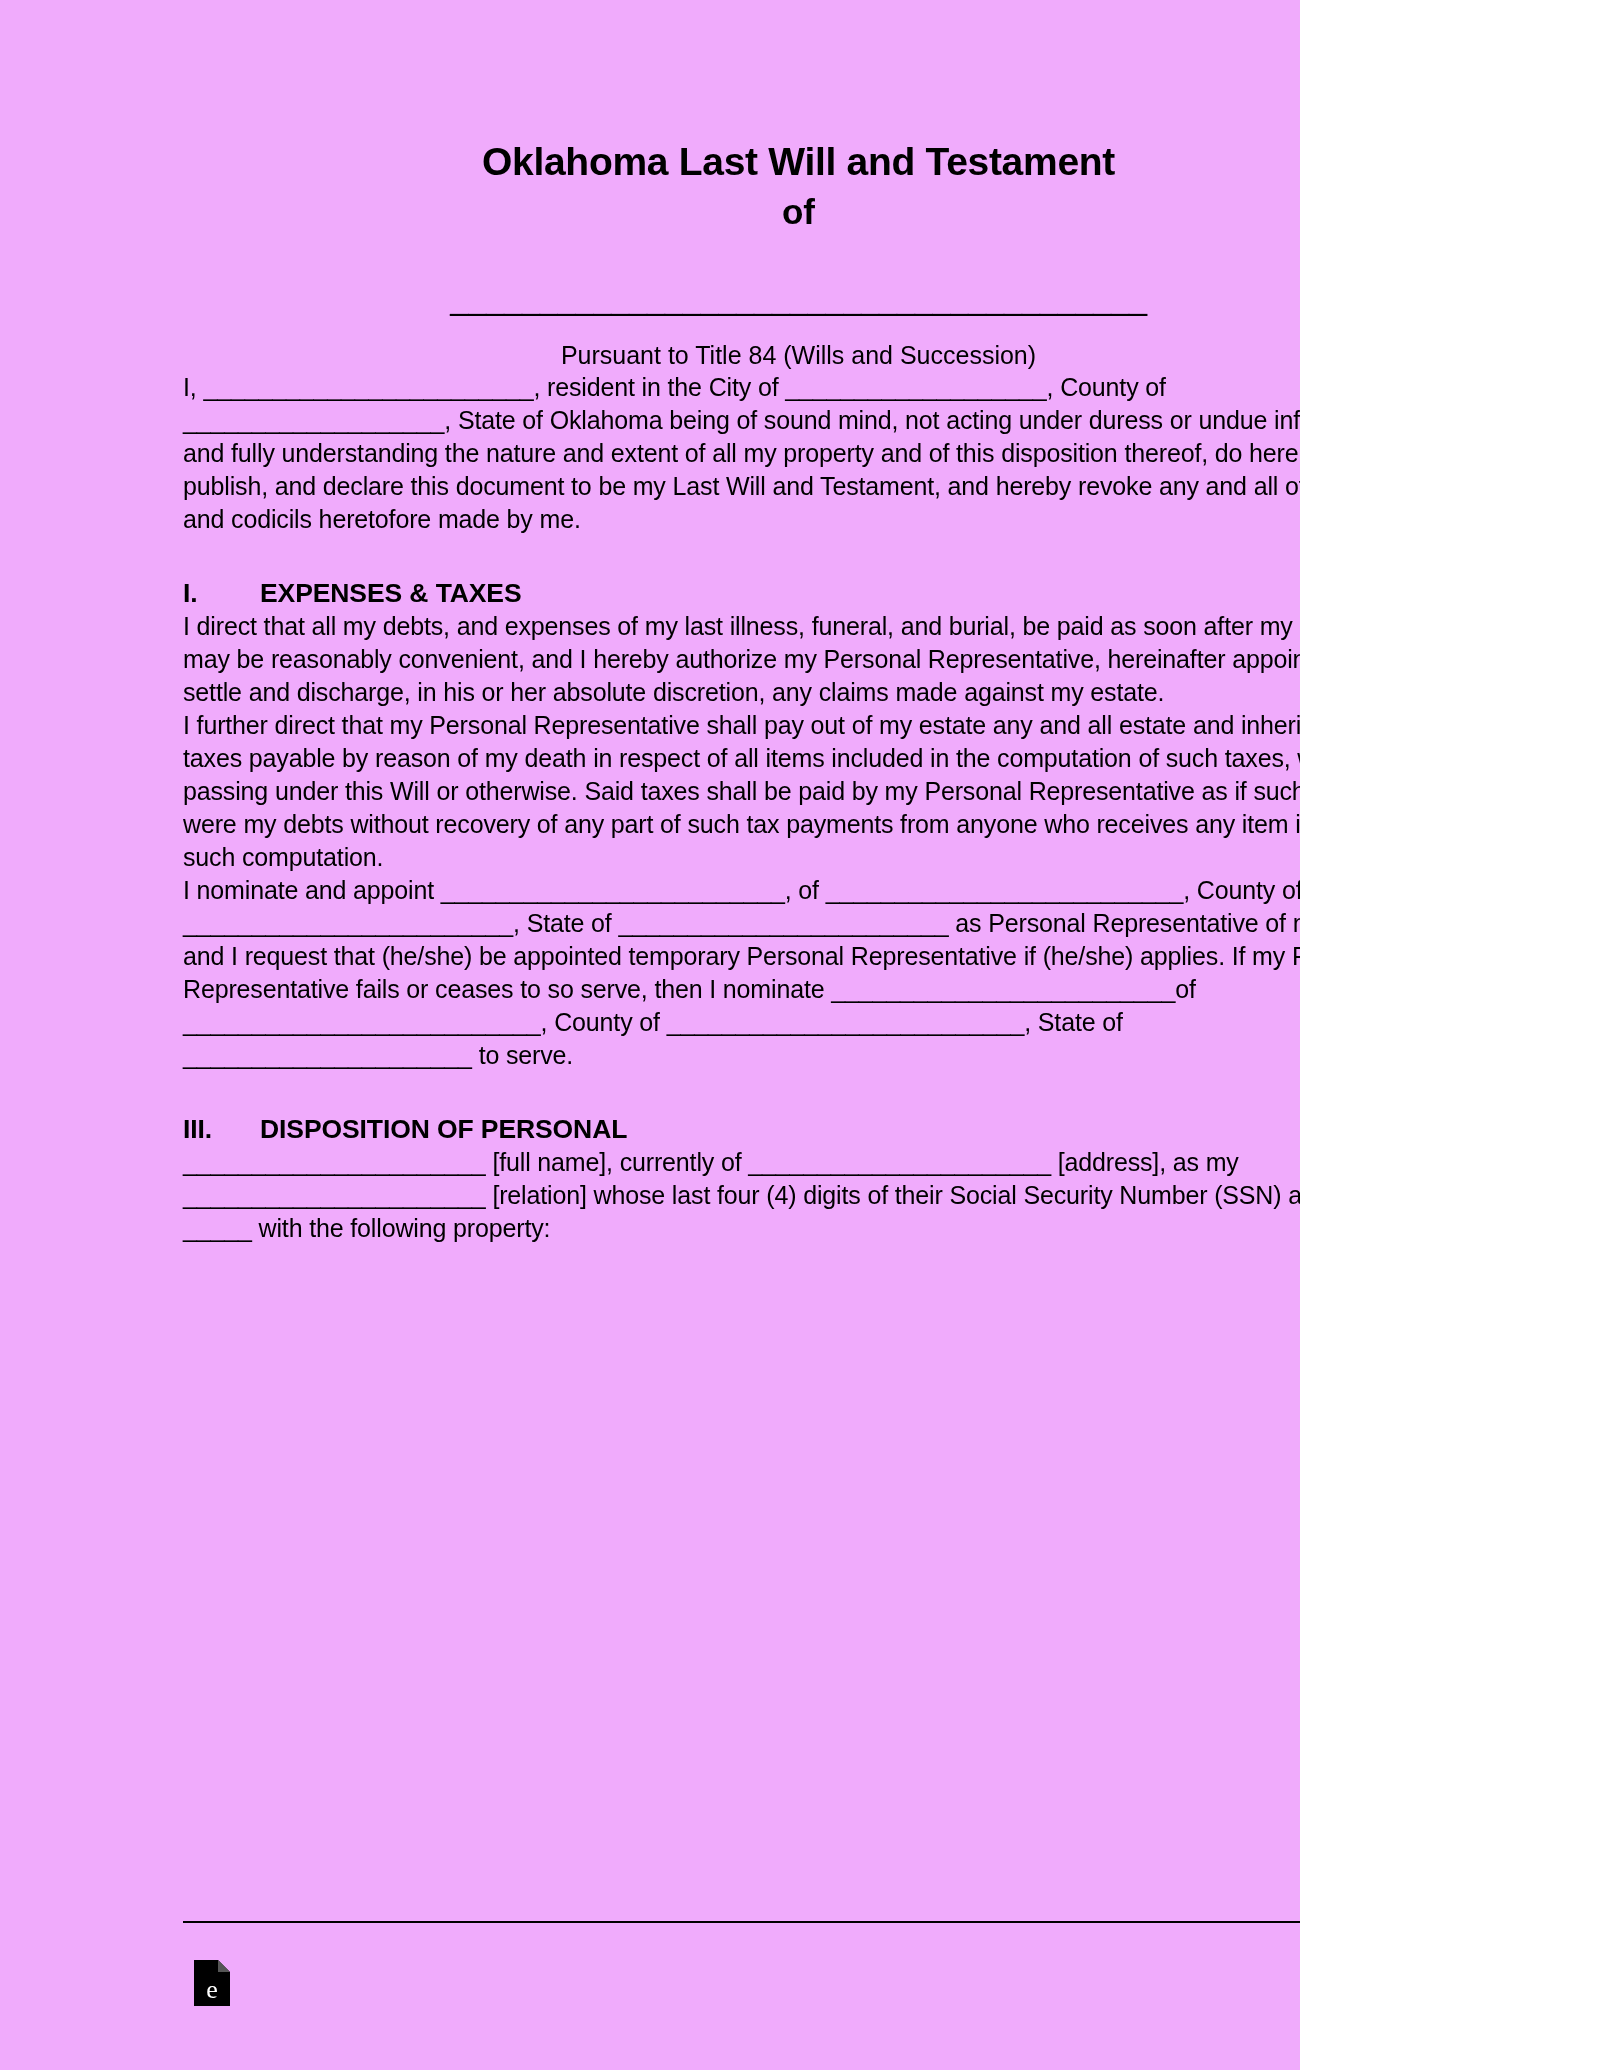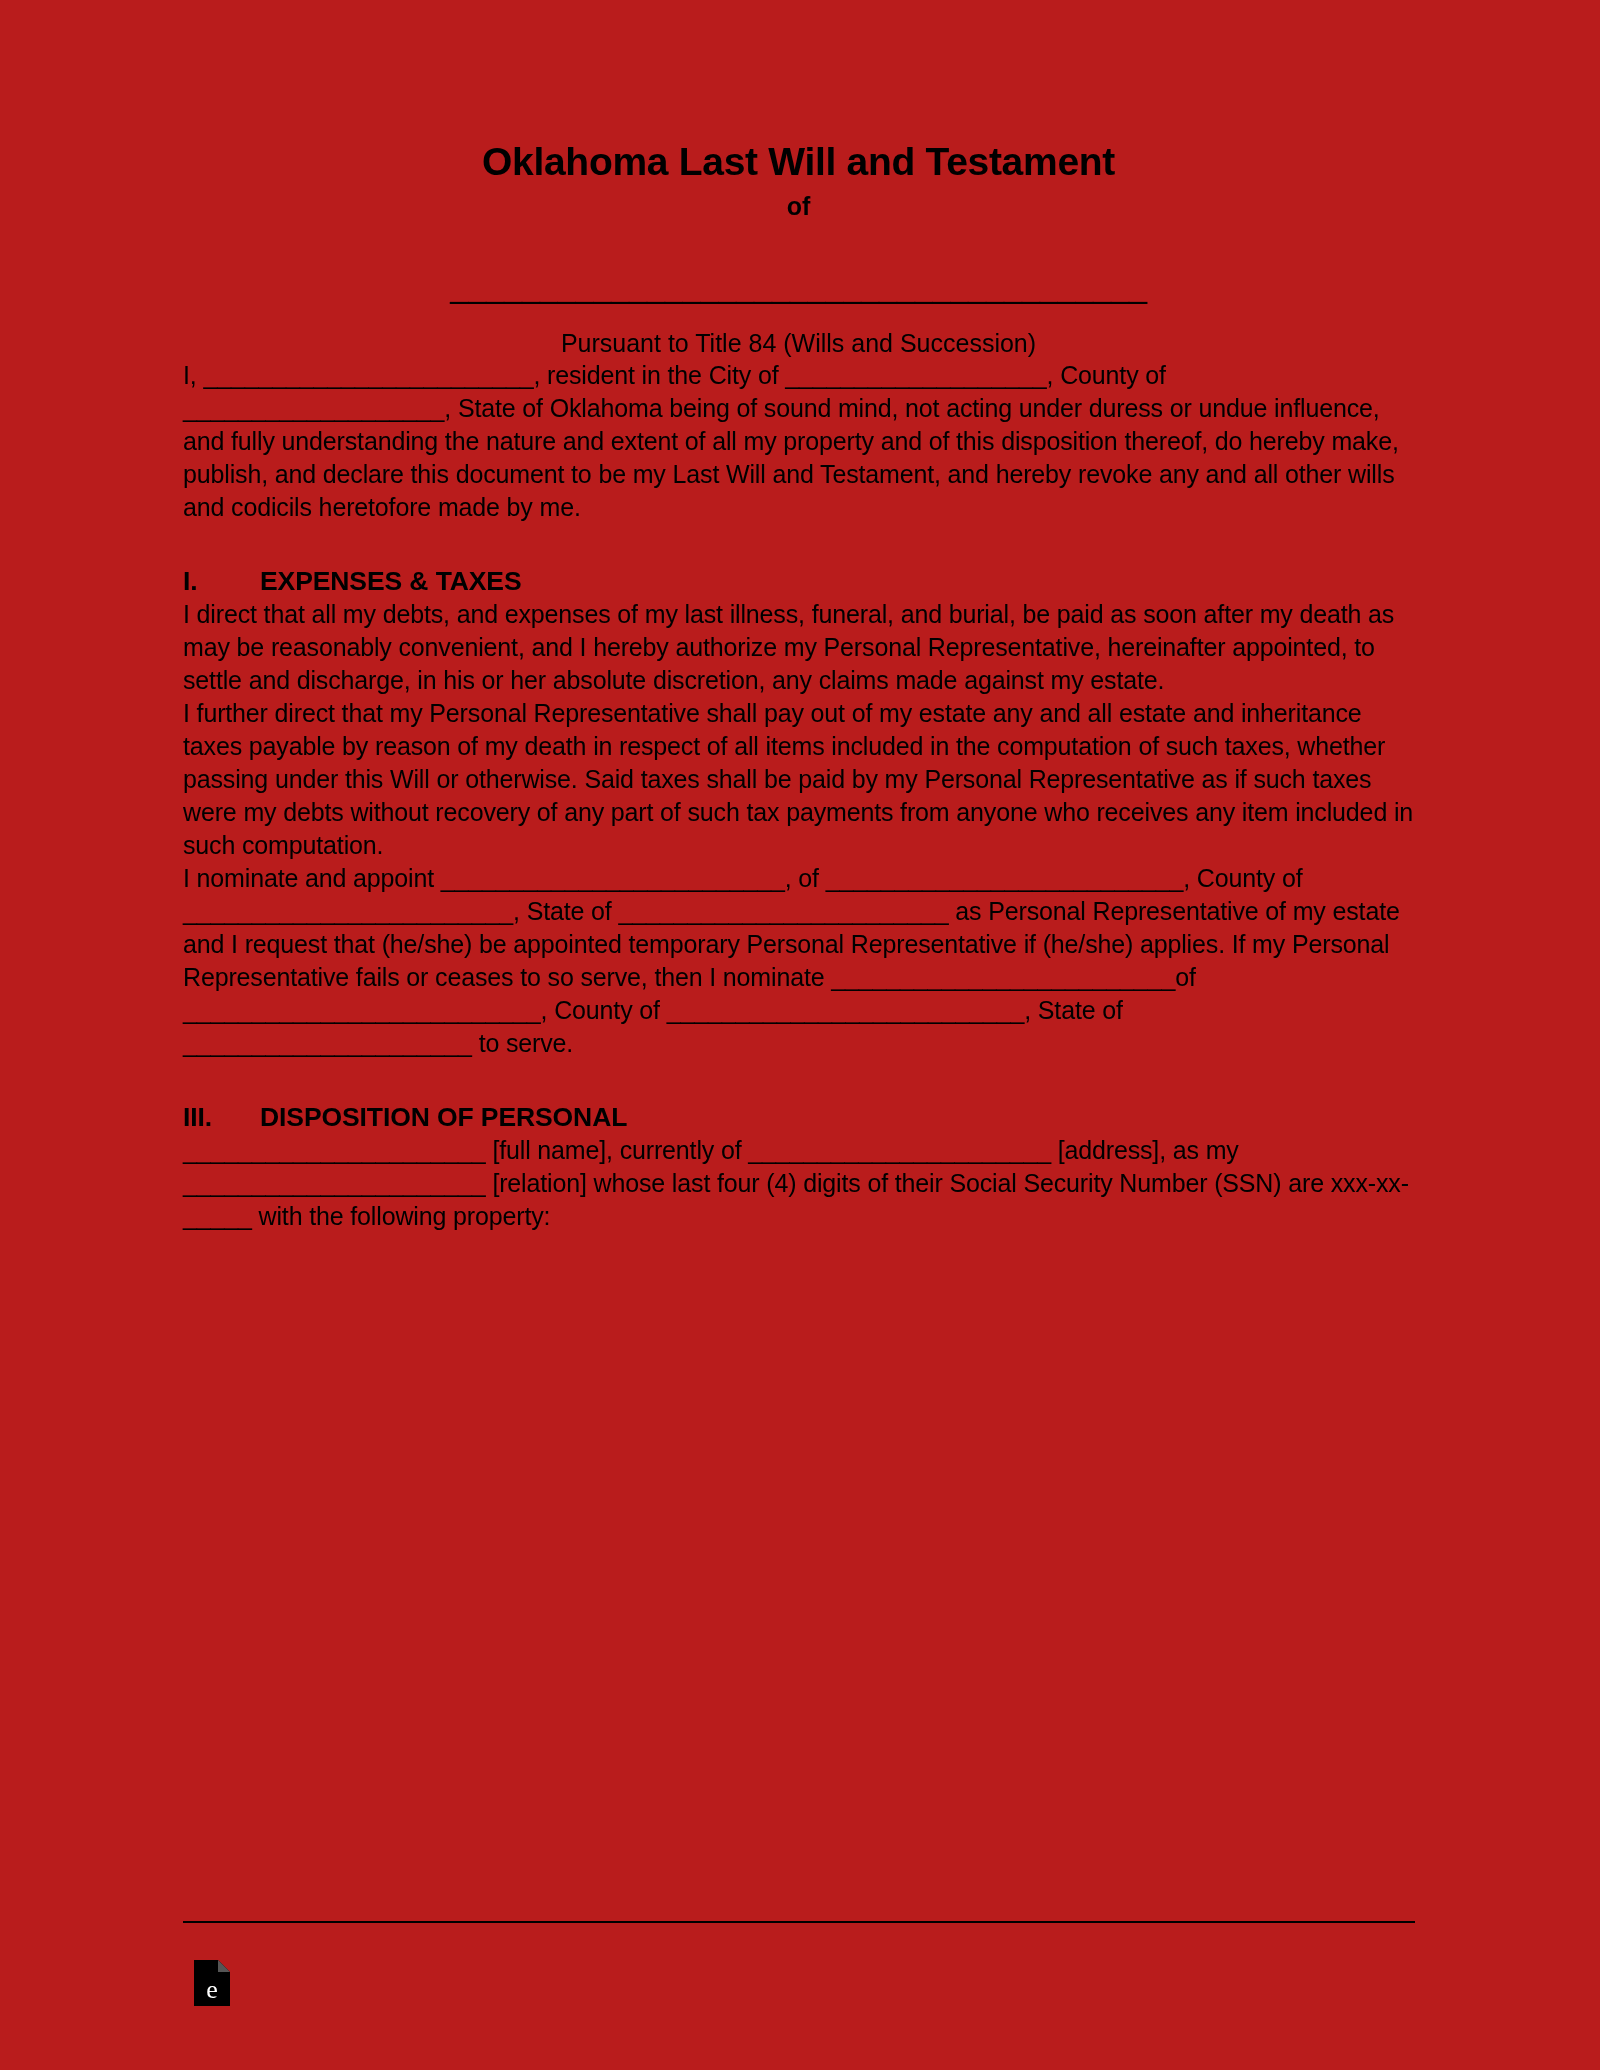--- a/index.html
+++ b/index.html
@@ -9,23 +9,23 @@
   }
   body {
     width: 1600px;
     height: 2070px;
     font-family: "Liberation Sans", sans-serif;
     color: #000000;
     -webkit-font-smoothing: antialiased;
   }
   .page {
     position: relative;
-    width: 1600px;
+    width: 1300px;
     height: 2070px;
-    background: #b91c1c;
+    background: #f0abfc;
     box-sizing: border-box;
     padding: 16px;
     overflow: hidden;
   }
   .content {
     position: absolute;
     left: 183px;
     top: 0;
     width: 1231px;
   }
@@ -33,21 +33,21 @@
     text-align: center;
     font-size: 39px;
     font-weight: bold;
     letter-spacing: -0.3px;
     margin: 0;
     padding-top: 140px;
     line-height: 1.15;
   }
   .doc-subtitle {
     text-align: center;
-    font-size: 25px;
+    font-size: 35px;
     font-weight: bold;
     margin: 6px 0 0 0;
     line-height: 1.2;
   }
   .name-line-wrap {
     text-align: center;
     margin-top: 46px;
     height: 34px;
   }
   .name-line {

